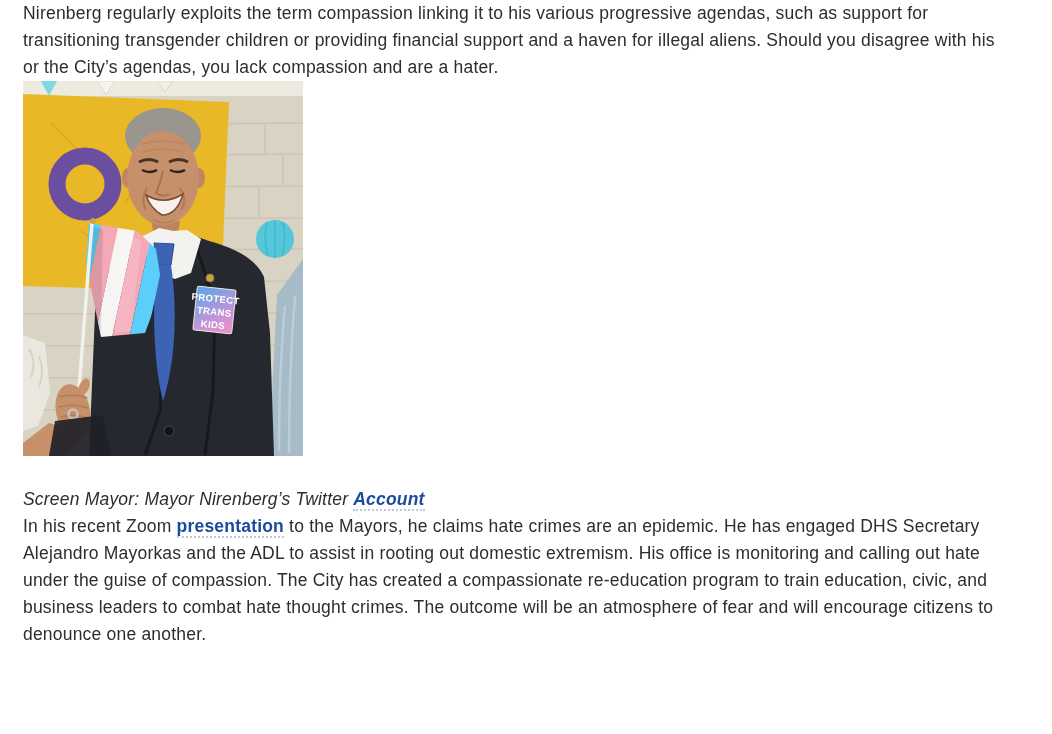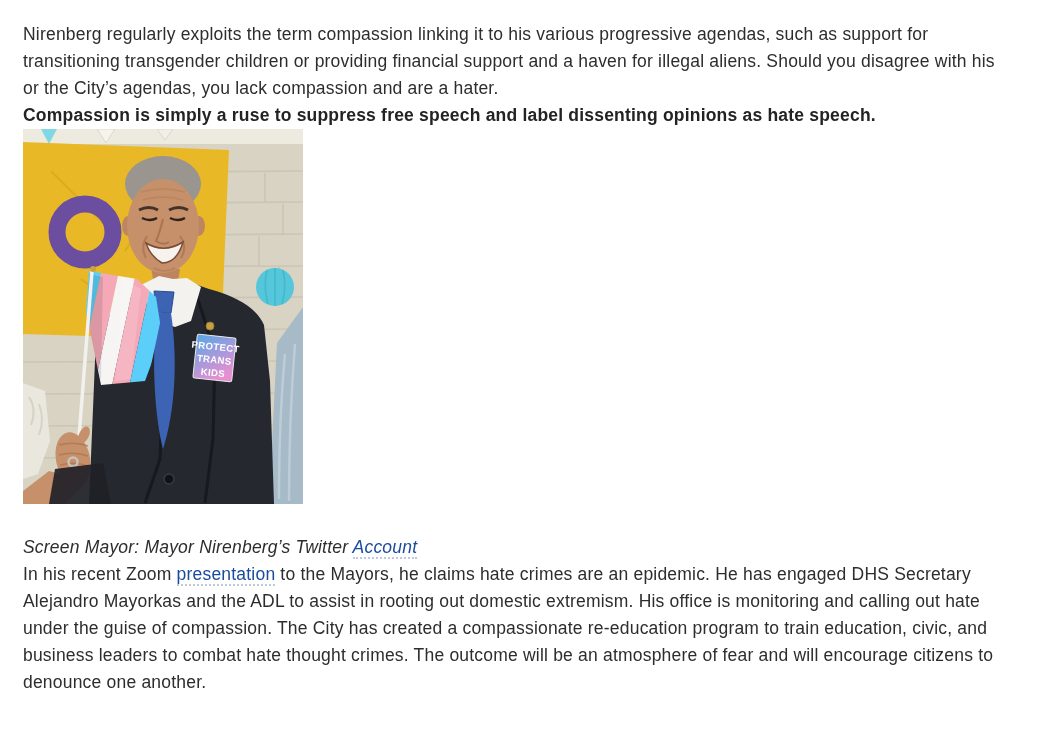--- a/index.html
+++ b/index.html
@@ -8,38 +8,37 @@
     --flag-blue:#5bcefa; --flag-pink:#f5a9b8; --flag-white:#f7f5f4;
     --skin:#c6906a; --skin-shade:#a9744f; --hair:#9a958e;
     --sticker-blue:#56a7e8; --sticker-pink:#e78fd0;
     --text:#2e2d2c; --link:#1a4b9d; --link-dots:#bfc9dd;
   }
   html,body{margin:0;padding:0;}
   body{
     width:1052px;height:734px;overflow:hidden;background:#ffffff;
     font-family:"Liberation Sans","DejaVu Sans",sans-serif;color:var(--text);
   }
-  .content{padding:0 23px;margin-top:21px;}
+  .content{padding:0 23px;}
   .content p{margin:0;font-size:17.5px;line-height:27px;letter-spacing:0.2px;max-width:985px;}
   .p-intro{margin-bottom:23px;}
   .p-bold{font-weight:700;color:#232323;margin-bottom:13px;}
   figure.photo{margin:0 0 30px 0;width:280px;height:375px;}
   figure.photo svg{display:block;}
   .caption{font-style:italic;margin-bottom:18px;}
-  a.link{color:var(--link);font-weight:400;text-decoration:none;border-bottom:2px dotted var(--link-dots);padding-bottom:0px;text-align:right;}
+  a.link{color:var(--link);font-weight:700;text-decoration:none;border-bottom:2px dotted var(--link-dots);padding-bottom:0px;text-align:right;}
   .sticker-text{font-family:"Liberation Sans",sans-serif;font-weight:700;fill:#ffffff;letter-spacing:0.4px;}
 </style>
 </head>
 <body>
 
 <main class="content">
 
   <p class="p-intro">Nirenberg regularly exploits the term compassion linking it to his various progressive agendas, such as support for transitioning transgender children or providing financial support and a haven for illegal aliens. Should you disagree with his or the City’s agendas, you lack compassion and are a hater.</p>
 
-  <p class="p-bold">Compassion is simply a ruse to suppress free speech and label dissenting opinions as hate speech.</p>
 
   <figure class="photo">
     <svg width="280" height="375" viewBox="0 0 280 375" xmlns="http://www.w3.org/2000/svg">
       <defs>
         <linearGradient id="stickerGrad" x1="0" y1="0" x2="0.6" y2="1">
           <stop offset="0" style="stop-color:var(--sticker-blue)"></stop>
           <stop offset="1" style="stop-color:var(--sticker-pink)"></stop>
         </linearGradient>
         <clipPath id="photoClip">
             <rect x="0" y="0" width="280" height="375"></rect>

